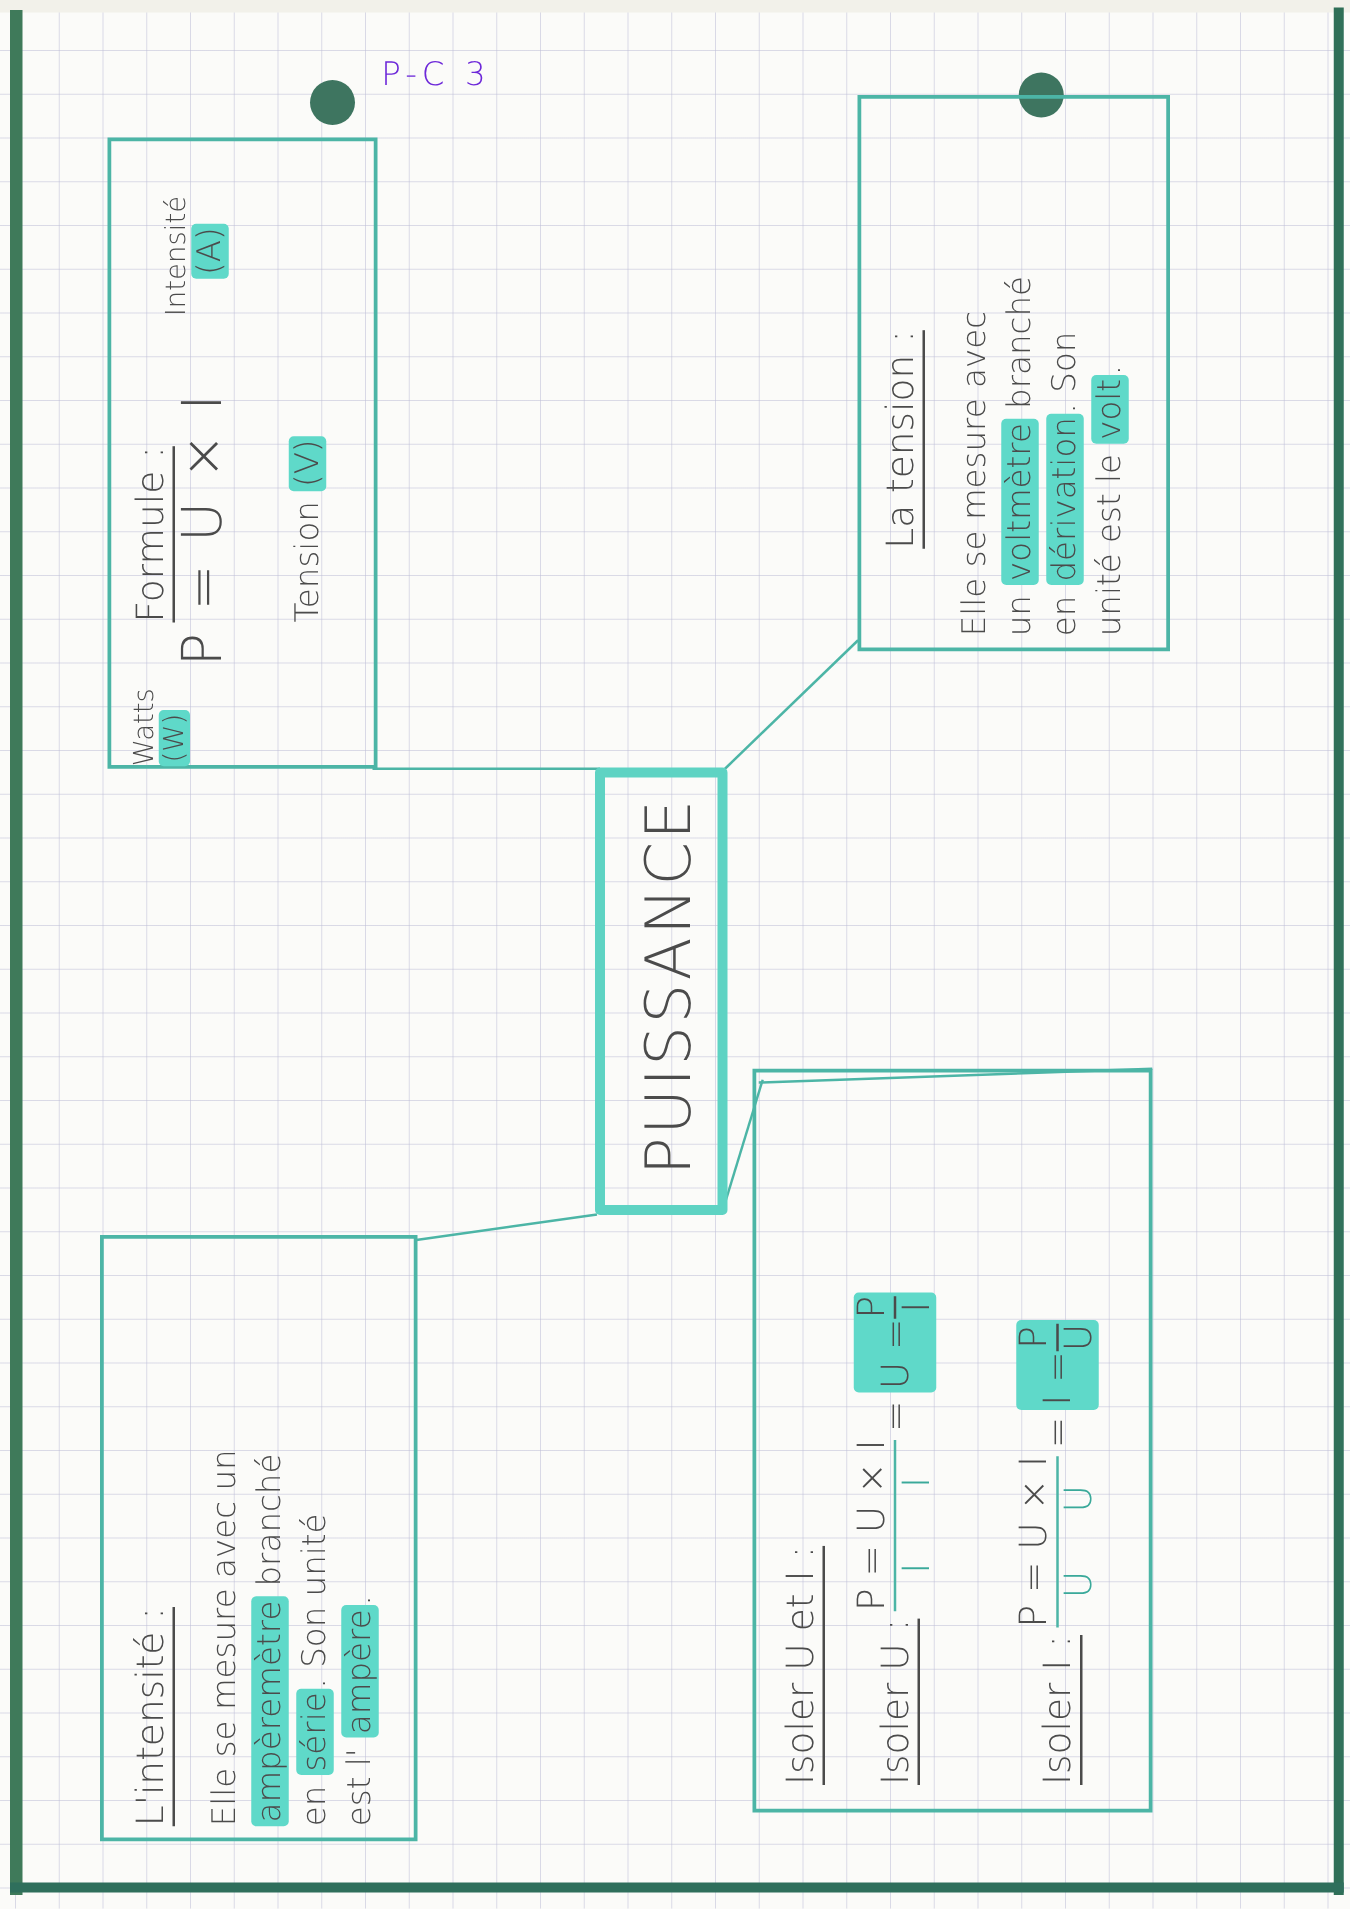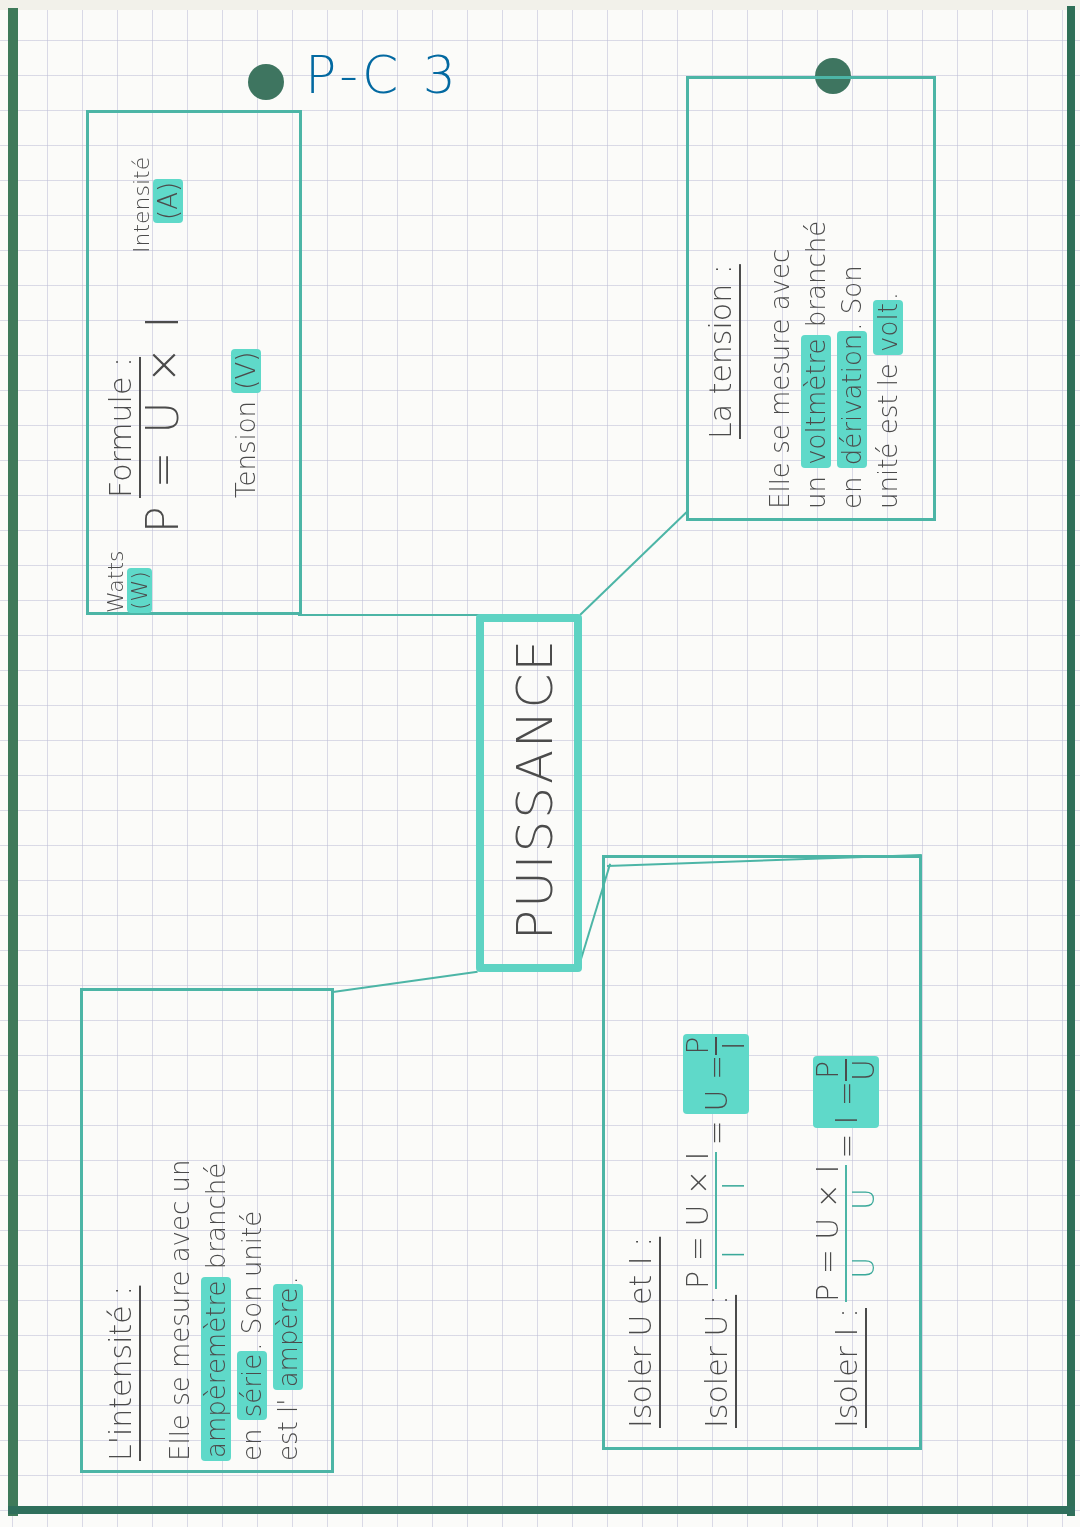--- a/index.html
+++ b/index.html
@@ -32,21 +32,21 @@
   .edge-bottom {
     position: absolute; left: 8px; top: 1506px; width: 1067px; height: 8px;
     background: #2f6f5c;
   }
   .hole {
     position: absolute; width: 36px; height: 36px; border-radius: 50%;
     background: #3e7560;
   }
   .pagecode {
     position: absolute; left: 305px; top: 45px;
-    font-family: "DejaVu Sans", sans-serif; font-size: 52px; color: #0369a1;
+    font-family: "DejaVu Sans", sans-serif; font-size: 26px; color: #6d28d9;
     letter-spacing: 4px; font-weight: 300;
   }
   .box {
     position: absolute; border: 3px solid #4cb5a6; box-sizing: border-box;
   }
   .center-box {
     position: absolute; border: 8px solid #5ed3c3; box-sizing: border-box;
     border-radius: 4px;
   }
   .line { position: absolute; background: #4cb5a6; transform-origin: 0 50%; height: 2px; }

